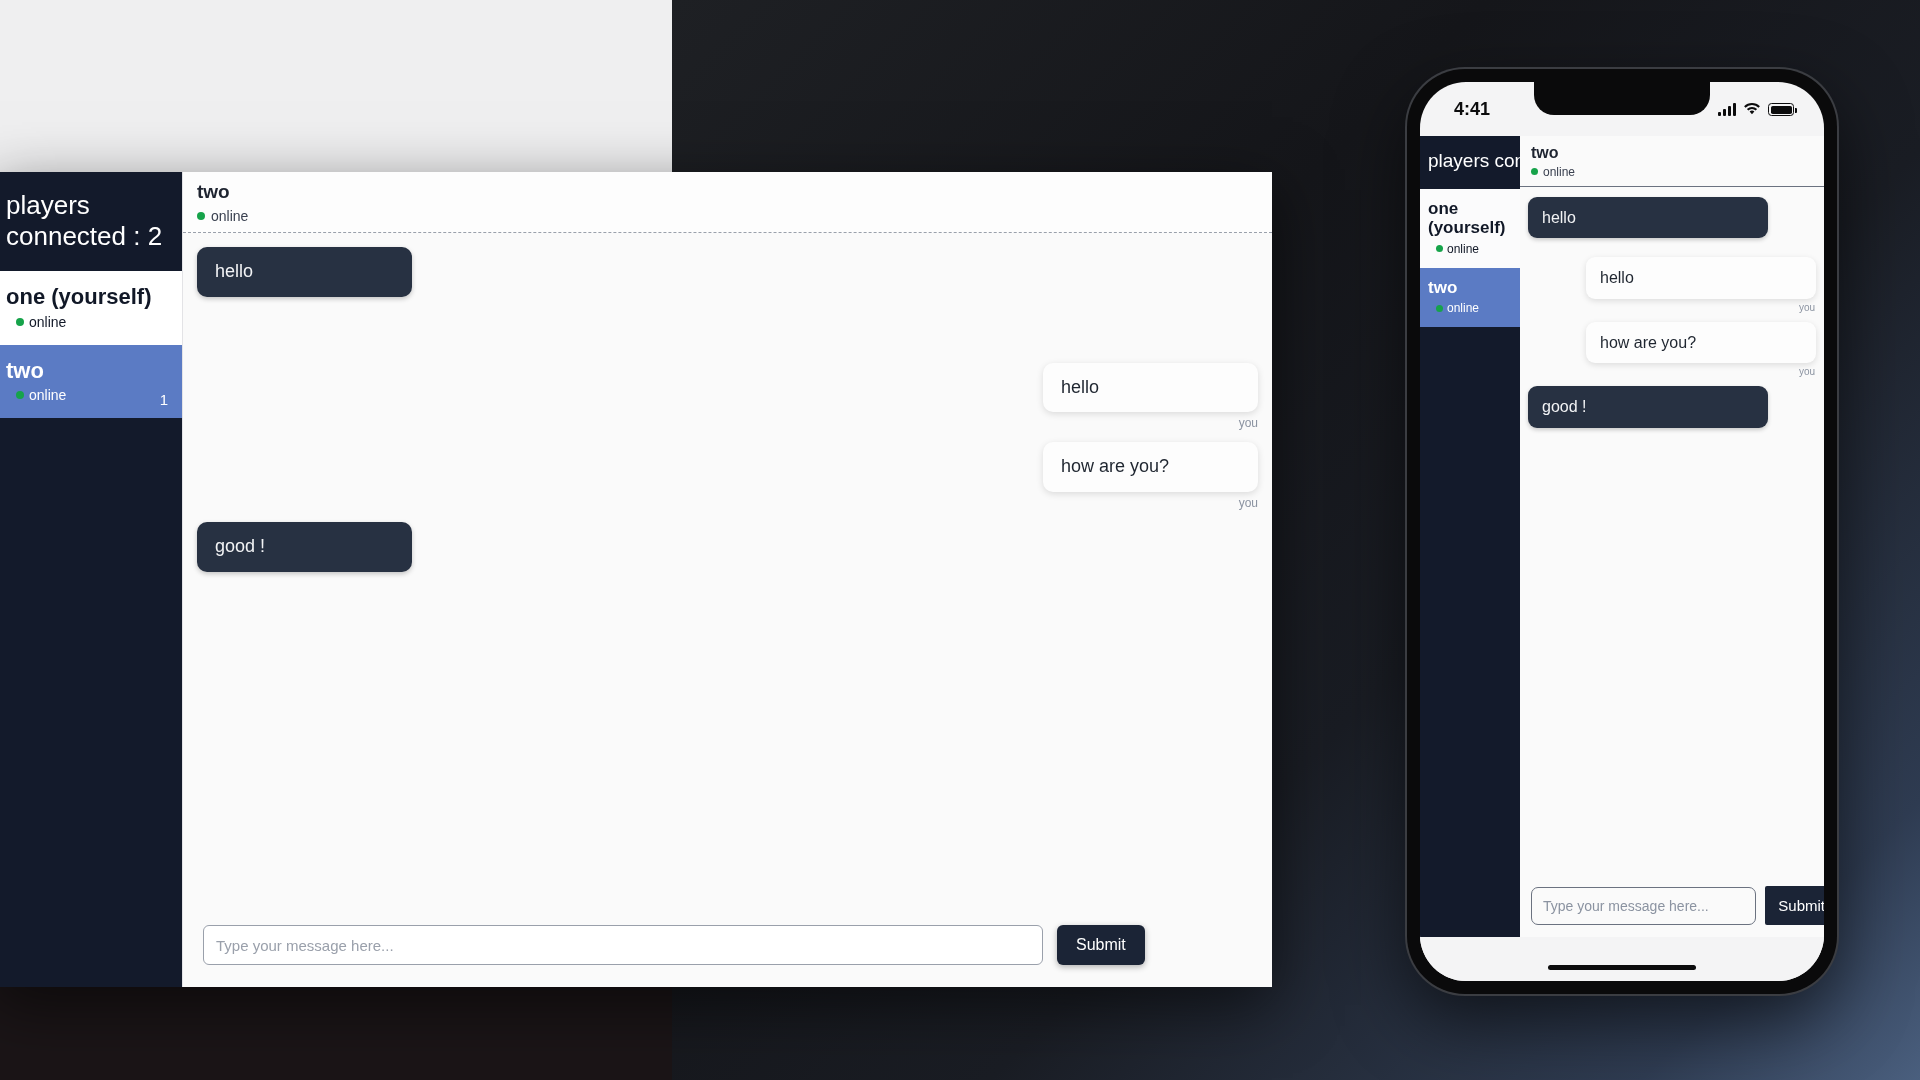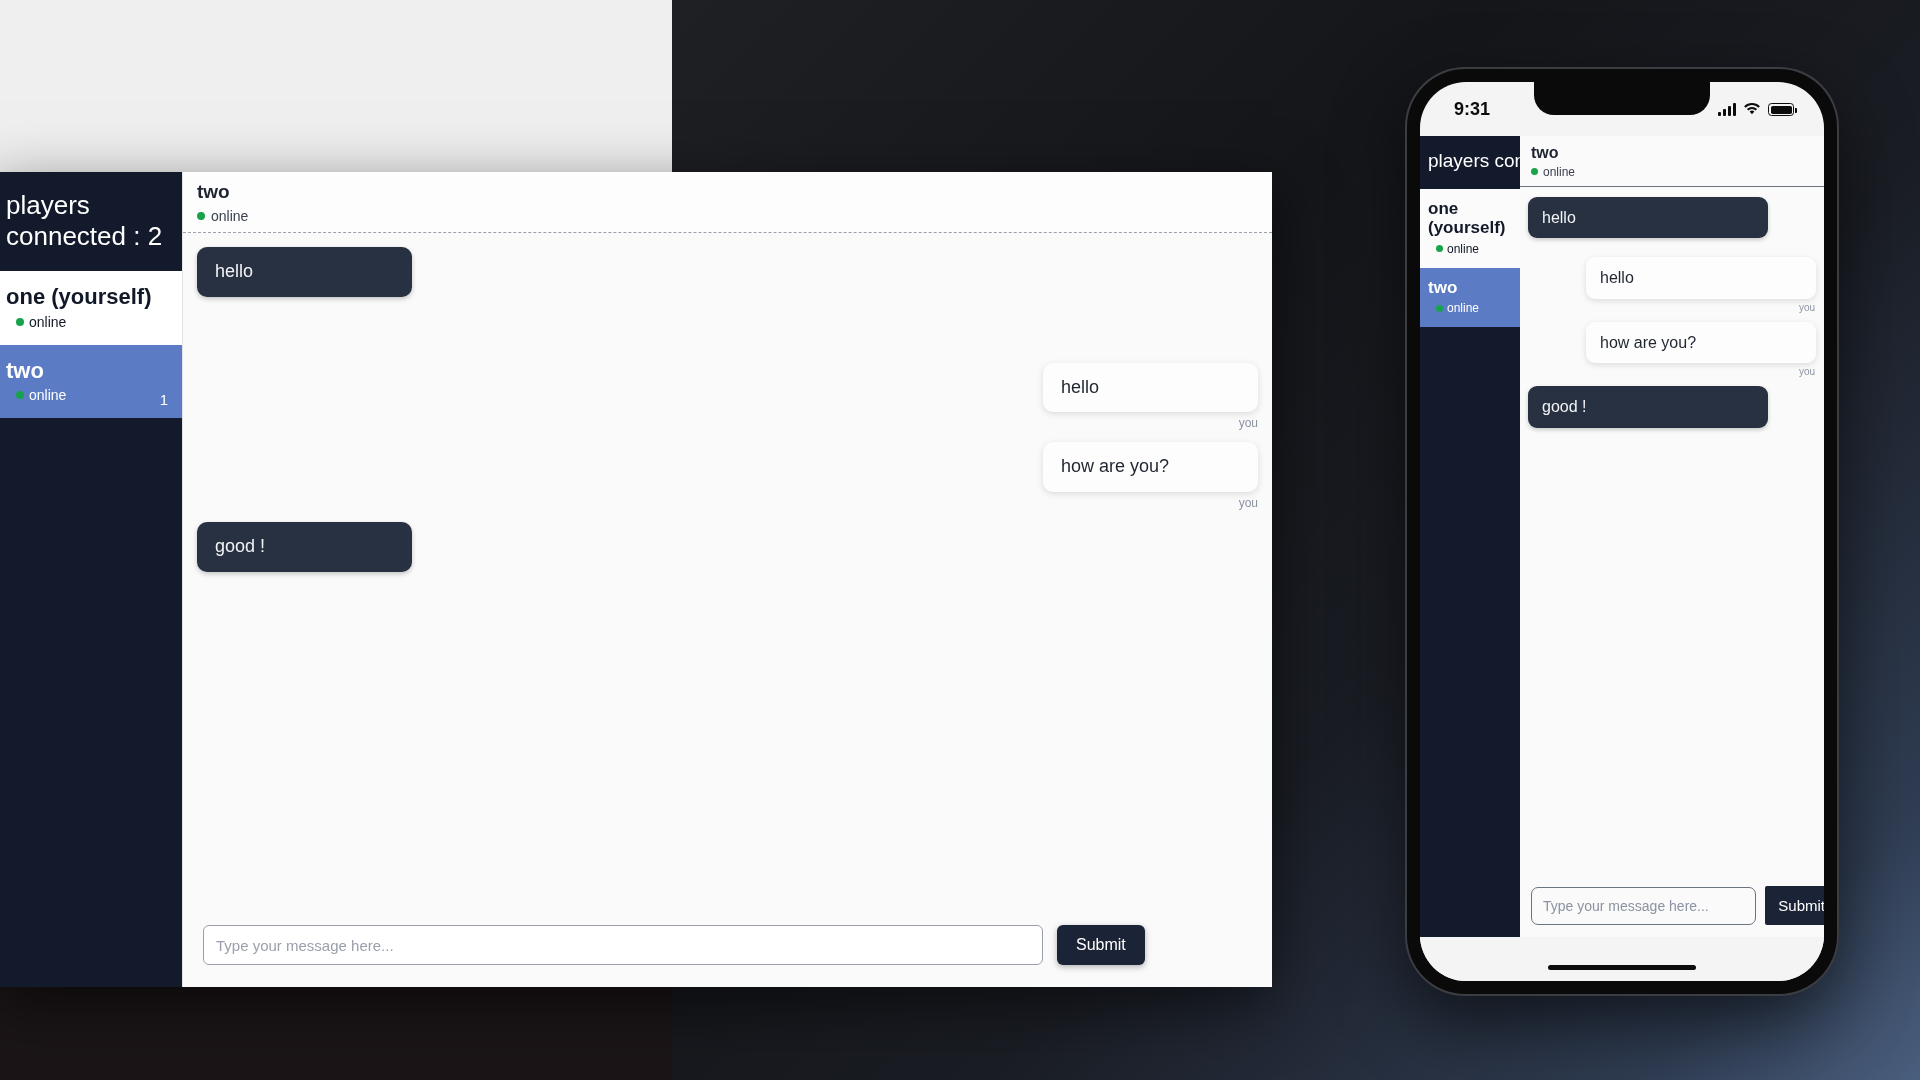--- a/index.html
+++ b/index.html
@@ -262,21 +262,21 @@
 
     </div>
   </div>
 
   <div id="phone">
     <div id="phone-screen">
 
       <div class="notch"></div>
 
       <div class="statusbar">
-        <span>9:31</span>
+        <span>4:41</span>
         <span class="sb-right">
           <span class="bars">
               <i></i>
               <i></i>
               <i></i>
               <i></i>
             </span>
           <svg width="18" height="14" viewBox="0 0 18 14">
             <path d="M9 12.2 6.6 9.6a3.4 3.4 0 0 1 4.8 0L9 12.2z" fill="#0c0c0d"></path>
             <path d="M3.9 7.1a7.3 7.3 0 0 1 10.2 0l-1.4 1.5a5.3 5.3 0 0 0-7.4 0L3.9 7.1z" fill="#0c0c0d"></path>

